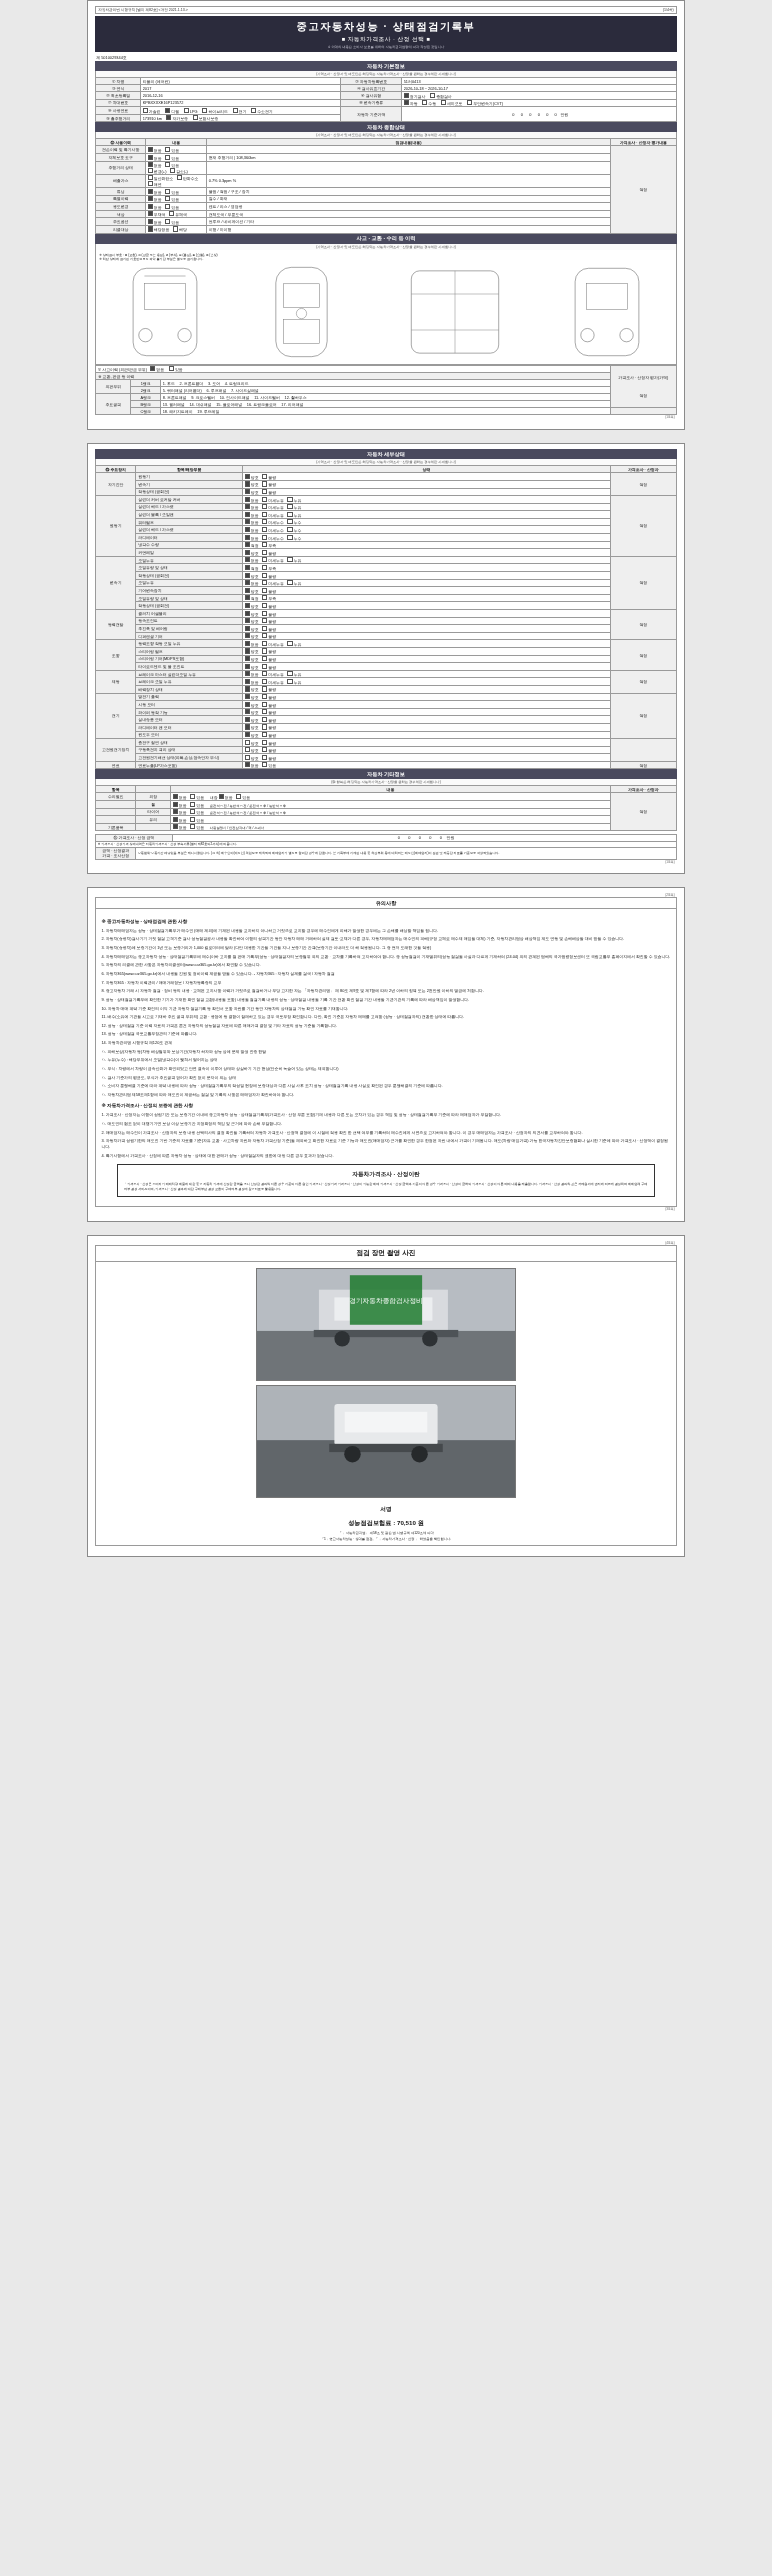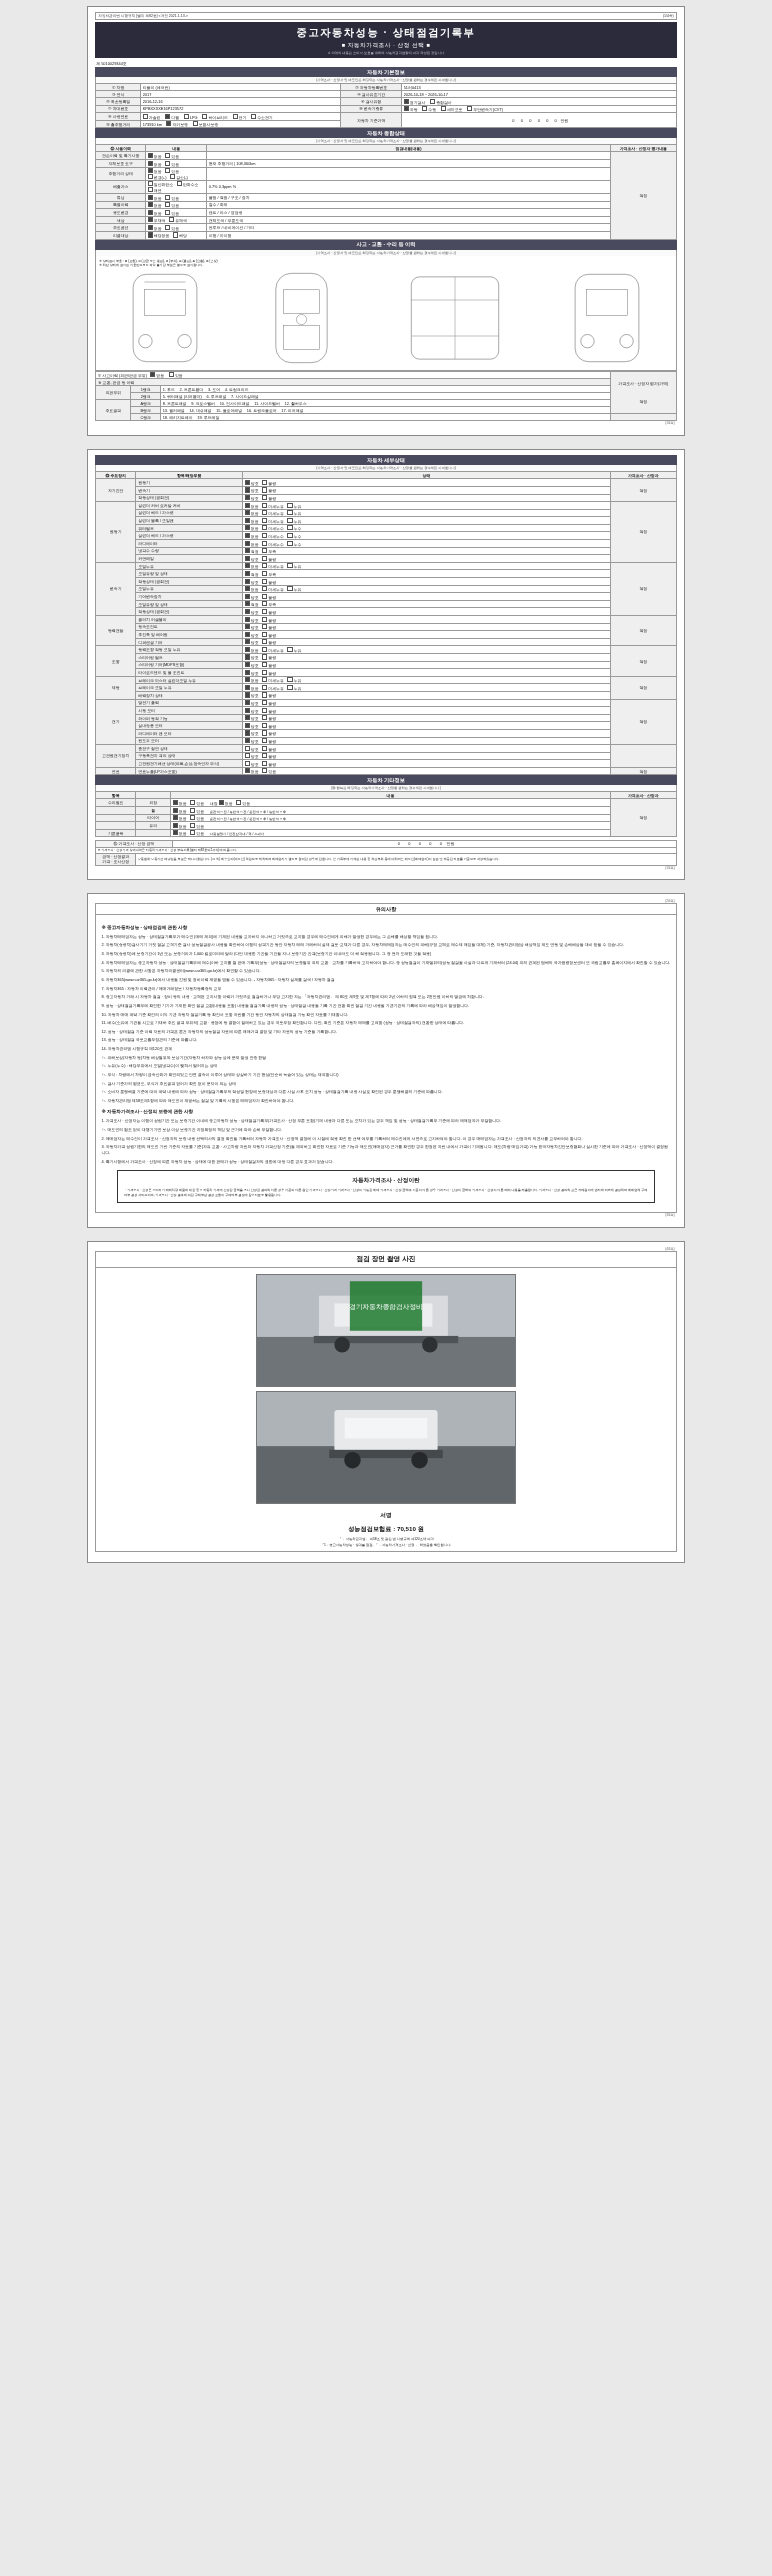--- a/index.html
+++ b/index.html
@@ -1,17 +1,17 @@
 <!DOCTYPE html>
 <html style="font-size:8.2px"><head>
 <meta charset="utf-8">
 <style>
   html,body{margin:0;padding:0;background:#e9e9e9;}
   body{font-family:"Liberation Sans","DejaVu Sans",sans-serif;font-size:4.6px;color:#111;}
-  .page{width:623px;margin:6px auto;position:relative;}
+  .page{width:623px;margin:0 auto;position:relative;}
   .sheet{background:#fff;border:0.5px solid #8a8a8a;margin:0 auto 13.4px auto;width:598px;box-sizing:border-box;position:relative;}
   .sheet-inner{padding:5.2px 7.2px 9.3px 7.2px;}
   .topbar{background:#fff;border:0.5px solid #999;font-size:3.6px;color:#333;padding:1px 2.1px;display:flex;justify-content:space-between;}
   .hdr{background:#2b2b3c;color:#fff;text-align:center;padding:4.1px 0 3.1px 0;margin-top:1.5px;}
   .hdr .t1{font-size:10.3px;font-weight:bold;letter-spacing:1.5px;}
   .hdr .t2{font-size:5.7px;margin-top:2.1px;letter-spacing:0.5px;}
   .hdr .t3{font-size:3.3px;margin-top:1.5px;color:#c9c9d6;}
   .docno{font-size:3.9px;margin:2.1px 0 1.5px 1px;}
   .bandtitle{background:#4a4a5e;color:#fff;text-align:center;font-size:5.2px;font-weight:bold;padding:1.5px 0;}
   .bandsub{text-align:center;font-size:3.3px;color:#444;padding:1px 0;border-left:0.5px solid #999;border-right:0.5px solid #999;background:#fafafa;}

